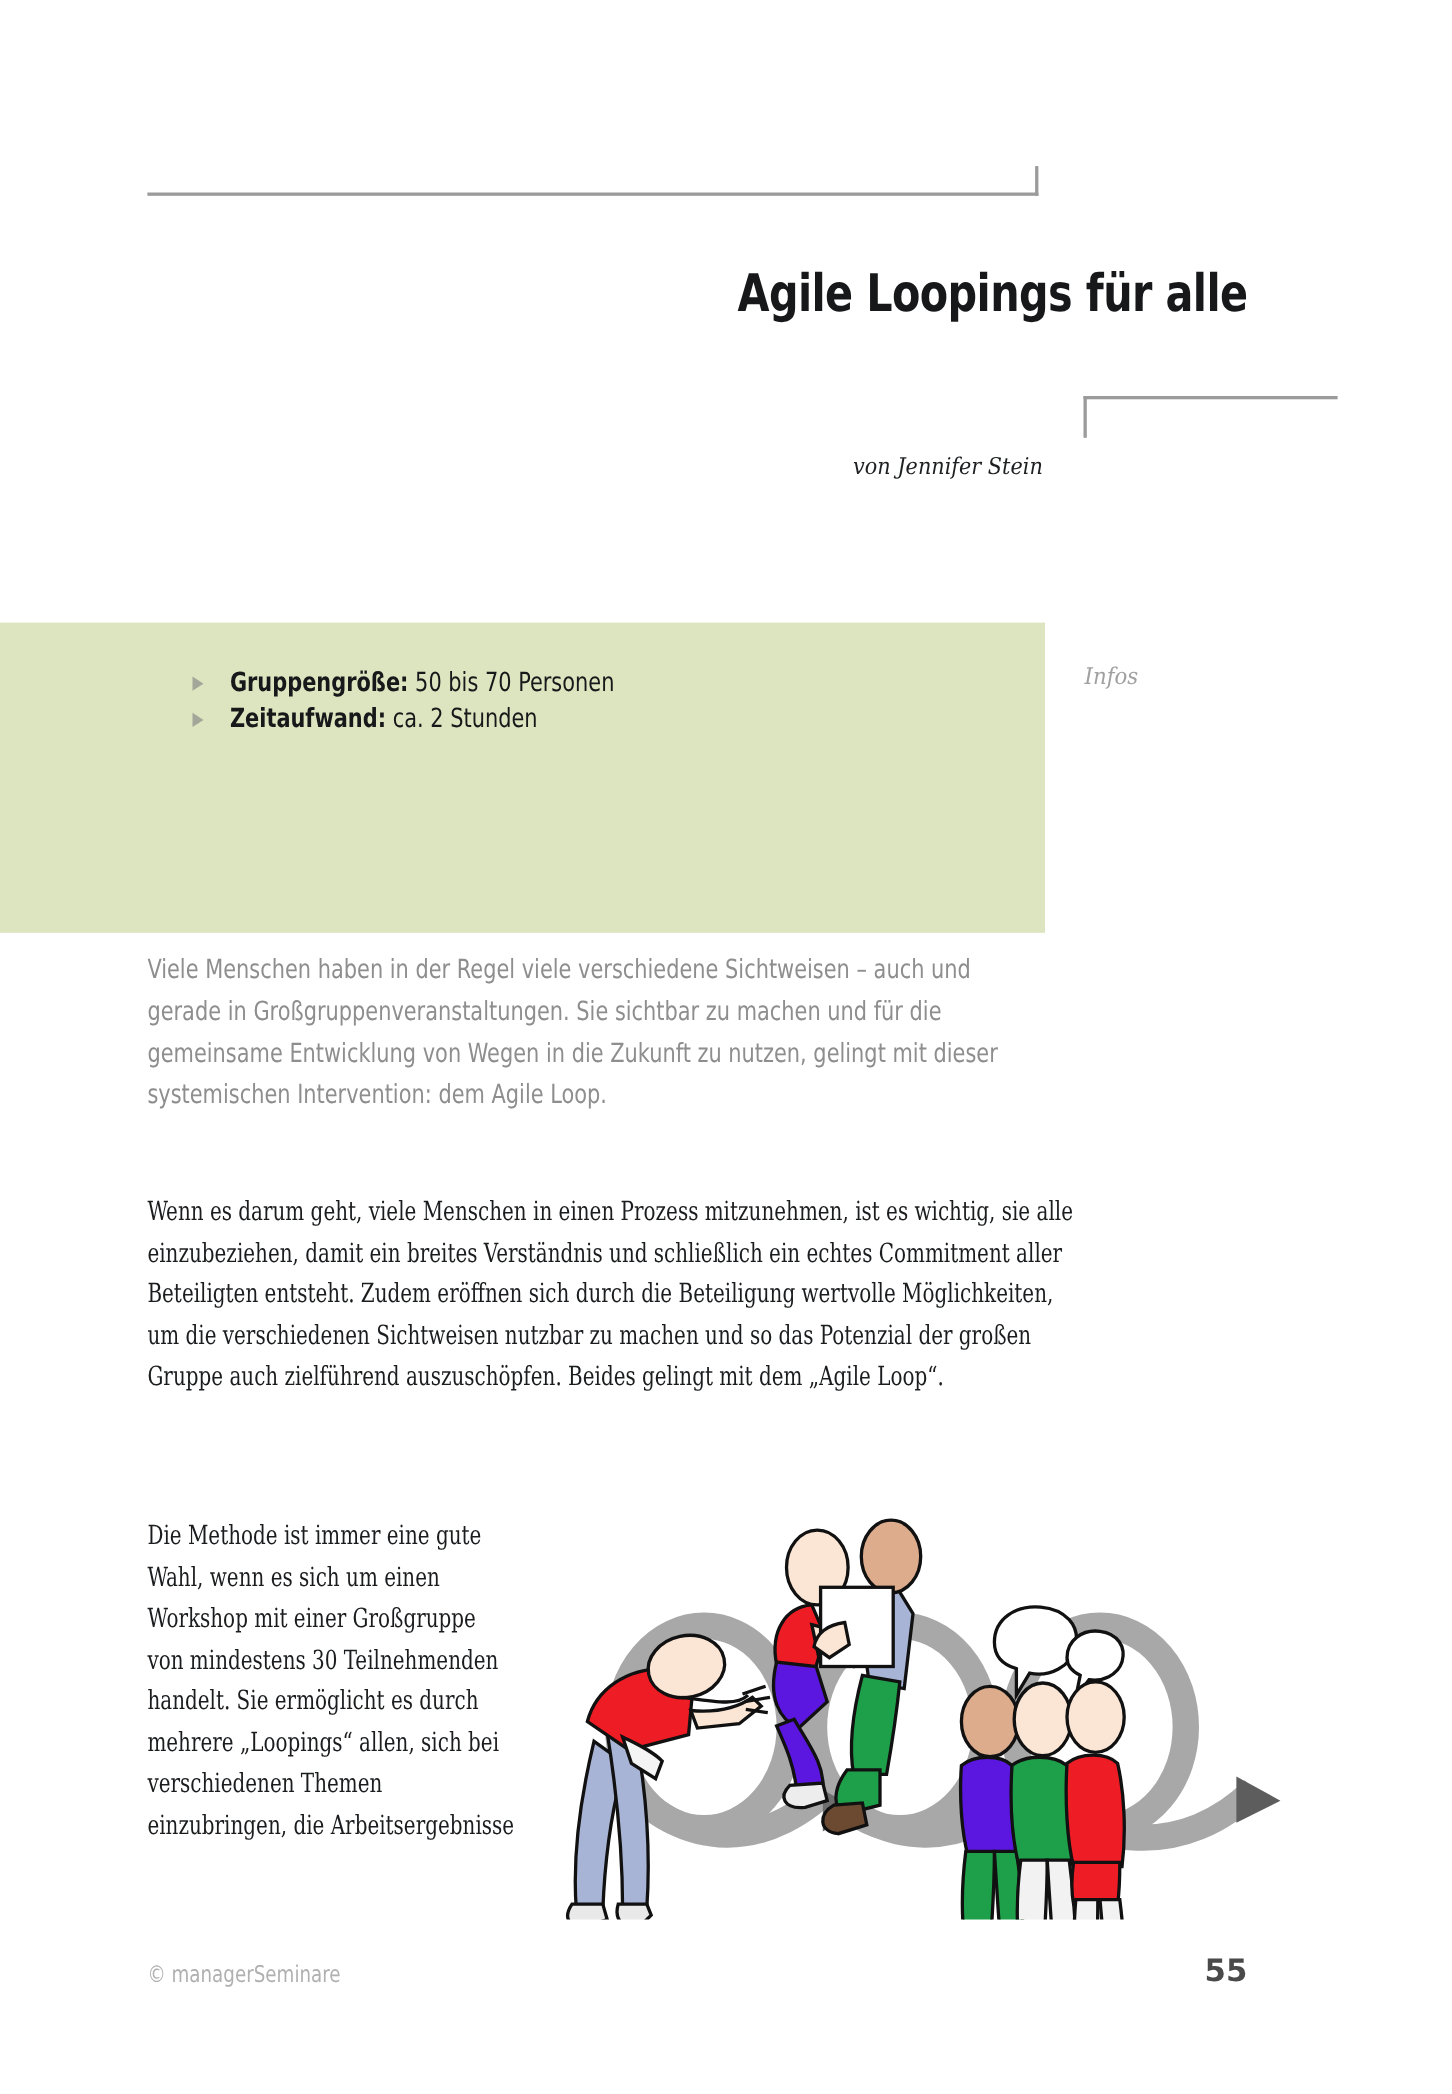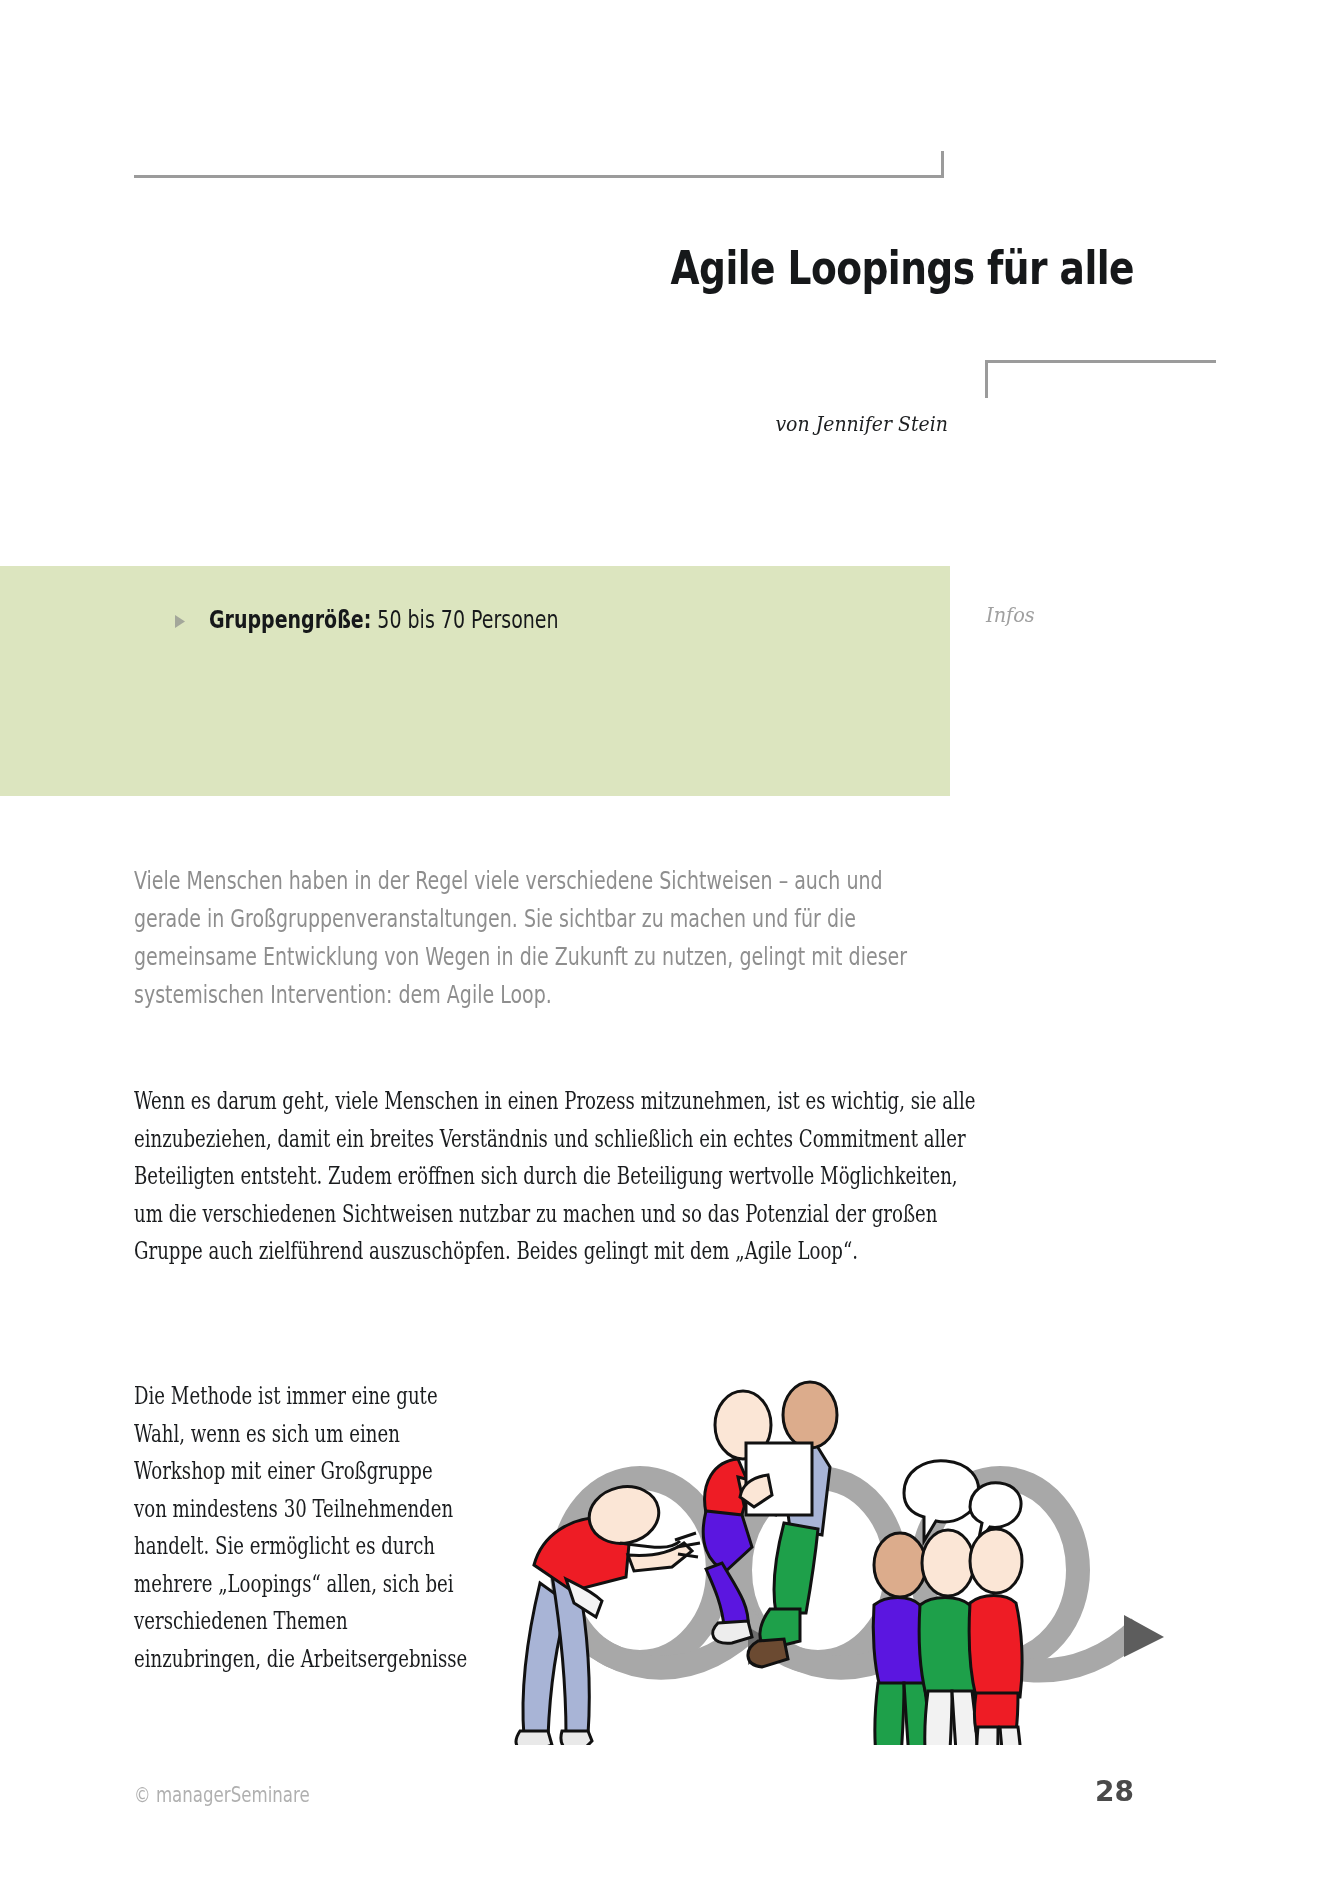--- a/index.html
+++ b/index.html
@@ -85,21 +85,21 @@
     border-left: 3px solid #9b9b9b;
     box-sizing: border-box;
   }
 
   
   .infobox {
     position: absolute;
     left: 0;
     top: 566px;
     width: 950px;
-    height: 230px;
+    height: 282px;
     background: #dce5bf;
   }
   .infobox-list {
     position: absolute;
     left: 173px;
     top: 38px;
     width: 740px;
   }
   .info-item {
     display: flex;
@@ -229,20 +229,30 @@
           <svg width="14" height="15" viewBox="0 0 14 15">
               <polygon points="2,1 12,7.5 2,14" fill="#a3a79a"></polygon>
             </svg>
         </span>
         <span class="info-text">
           <b>Gruppengröße:</b><span> 50 bis 70 Personen</span>
         </span>
       </div>
 
 
+      <div class="info-item">
+        <span class="bullet-arrow">
+          <svg width="14" height="15" viewBox="0 0 14 15">
+              <polygon points="2,1 12,7.5 2,14" fill="#a3a79a"></polygon>
+            </svg>
+        </span>
+        <span class="info-text">
+          <b>Zeitaufwand:</b><span> ca. 2 Stunden</span>
+        </span>
+      </div>
 
     </div>
   </div>
 
   <div class="infos-label">Infos</div>
 
   <div class="lead">Viele Menschen haben in der Regel viele verschiedene Sichtweisen – auch und gerade in Großgruppenveranstaltungen. Sie sichtbar zu machen und für die gemeinsame Entwicklung von Wegen in die Zukunft zu nutzen, gelingt mit dieser systemischen Intervention: dem Agile Loop.</div>
 
   <div class="body-para para-wide">Wenn es darum geht, viele Menschen in einen Prozess mitzunehmen, ist es wichtig, sie alle einzubeziehen, damit ein breites Verständnis und schließlich ein echtes Commitment aller Beteiligten entsteht. Zudem eröffnen sich durch die Beteiligung wertvolle Möglichkeiten, um die verschiedenen Sichtweisen nutzbar zu machen und so das Potenzial der großen Gruppe auch zielführend auszuschöpfen. Beides gelingt mit dem „Agile Loop“.</div>
 
@@ -316,15 +326,15 @@
         <path d="M470 238 C 468 272, 470 308, 476 332 L 520 332 C 524 300, 522 264, 516 238 C 506 228, 482 228, 470 238 Z" fill="#ee1c25" stroke="#111" stroke-width="3"></path>
         <path d="M476 328 C 474 342, 474 356, 476 366 L 516 366 C 518 352, 518 340, 518 328 Z" fill="#ee1c25" stroke="#111" stroke-width="3"></path>
         <path d="M478 362 C 476 386, 476 406, 478 418 L 496 418 C 498 398, 498 380, 498 362 Z" fill="#f2f2f2" stroke="#111" stroke-width="3"></path>
         <path d="M500 362 C 502 386, 504 406, 506 418 L 522 416 C 522 394, 520 378, 518 362 Z" fill="#f2f2f2" stroke="#111" stroke-width="3"></path>
         <path d="M472 412 C 462 422, 466 434, 486 434 L 504 428 L 500 410 Z" fill="#e2e2e2" stroke="#111" stroke-width="3"></path>
       </g>
     </svg>
   </div>
 
   <div class="footer-copyright">© managerSeminare</div>
-  <div class="footer-pagenum">28</div>
+  <div class="footer-pagenum">55</div>
 
 </div>
 
 </body></html>

